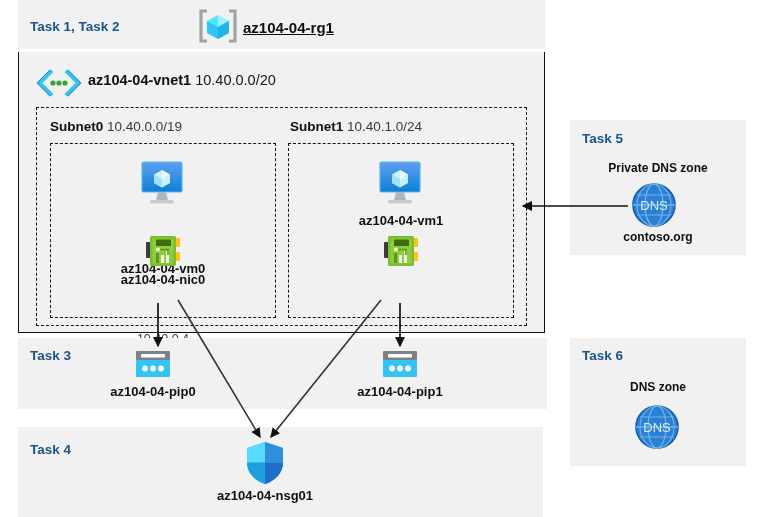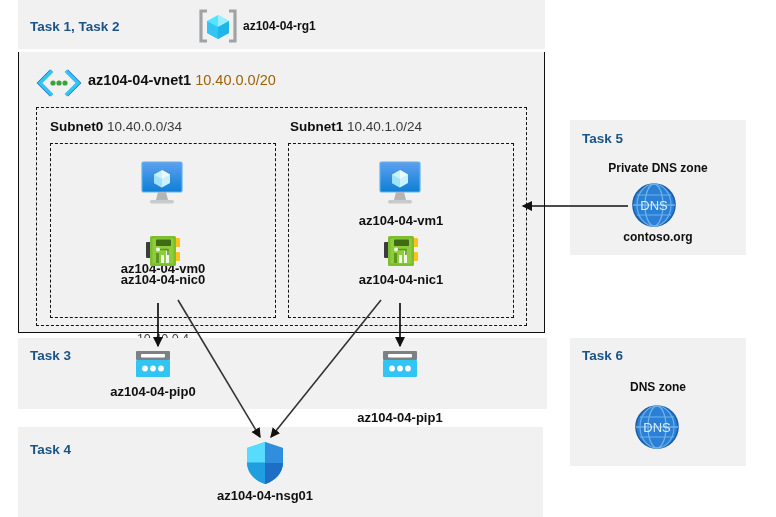--- a/index.html
+++ b/index.html
@@ -17,30 +17,30 @@
   .task-label {
     position: absolute;
     color: #1a5487;
     font-weight: bold;
     font-size: 13.5px;
     white-space: nowrap;
   }
 
   
   #rg-panel  { left: 18px; top: 0px;  width: 527px; height: 49px; }
-  #rg-name   { position: absolute; left: 243px; top: 19px; font-size: 12px; font-weight: bold; color: #0f0f0f; white-space: nowrap; }
+  #rg-name   { position: absolute; left: 243px; top: 19px; font-size: 15px; font-weight: bold; color: #0f0f0f; white-space: nowrap; text-decoration: underline; }
 
   
   #vnet-box {
     position: absolute; left: 18px; top: 52px; width: 527px; height: 281px;
     background: #f1f1f1; border: 1.6px solid #0f0f0f; border-top: none;
   }
   #vnet-title { position: absolute; left: 88px; top: 72px; font-size: 14.5px; white-space: nowrap; }
   #vnet-title b { color: #0f0f0f; }
-  #vnet-title span { color: #a16207; font-weight: normal; }
+  #vnet-title span { color: #0f172a; font-weight: normal; }
 
   
   .dash-outer {
     position: absolute; border: 1.6px dashed #111; background: transparent;
   }
   .dash-inner {
     position: absolute; border: 1.6px dashed #111; background: transparent;
   }
   .subnet-title { position: absolute; font-size: 13.5px; white-space: nowrap; }
   .subnet-title b { color: #0f0f0f; }
@@ -97,21 +97,21 @@
       <circle cx="29" cy="13" r="2.6" fill="#3aa33a"></circle>
     </svg>
   </div>
   <div id="vnet-title">
     <b>az104-04-vnet1</b><span> </span><span>10.40.0.0/20</span>
   </div>
 
   <div class="dash-outer" style="left:36px; top:107px; width:491px; height:219px;"></div>
 
   <div class="subnet-title" style="left:50px; top:119px;">
-    <b>Subnet0</b><span> </span><span>10.40.0.0/34</span>
+    <b>Subnet0</b><span> </span><span>10.40.0.0/19</span>
   </div>
   <div class="dash-inner" style="left:50px; top:143px; width:226px; height:175px;"></div>
 
   <div class="icon" style="left:134px; top:158px;">
     <svg width="56" height="48" viewBox="0 0 56 48">
       <defs>
         <linearGradient id="vmg0" x1="0" y1="0" x2="0" y2="1">
           <stop offset="0" stop-color="#5ea0ef"></stop>
             <stop offset="1" stop-color="#0d7fd6"></stop>
         </linearGradient>
@@ -175,21 +175,20 @@
       <rect x="6" y="2" width="26" height="30" rx="1.6" fill="#7bbf2e"></rect>
       <rect x="8.5" y="4.5" width="21" height="25" rx="1" fill="#8dcc3a"></rect>
       <rect x="12" y="5.5" width="15" height="6.5" rx="0.8" fill="#3f6b12"></rect>
       <rect x="12" y="19" width="3" height="10" fill="#5f9620"></rect>
       <rect x="17" y="21" width="3" height="8" fill="#f2f6ea"></rect>
       <rect x="22" y="17" width="3" height="12" fill="#f2f6ea"></rect>
       <circle cx="14" cy="15.5" r="2" fill="#f2f6ea"></circle>
       <path d="M16 15.5 H24 V21" fill="none" stroke="#5f9620" stroke-width="1.6"></path>
     </svg>
   </div>
-  <div class="node-name" style="left:321px; top:272px; width:160px;">az104-04-nic1</div>
 
   <div class="panel" id="task3-panel" style="left:18px; top:338px; width:529px; height:71px;"></div>
   <div class="task-label" style="left:30px; top:348px;">Task 3</div>
 
   <div class="icon" style="left:133px; top:348px;">
     <svg width="40" height="32" viewBox="0 0 40 32">
       <rect x="3" y="3" width="34" height="9" rx="1" fill="#7d8184"></rect>
       <rect x="8" y="6" width="24" height="3.4" rx="1" fill="#ffffff"></rect>
       <rect x="3" y="12" width="34" height="17" rx="1" fill="#32c5f4"></rect>
       <circle cx="12" cy="20.5" r="2.9" fill="#ffffff"></circle>
@@ -202,21 +201,21 @@
   <div class="icon" style="left:380px; top:348px;">
     <svg width="40" height="32" viewBox="0 0 40 32">
       <rect x="3" y="3" width="34" height="9" rx="1" fill="#7d8184"></rect>
       <rect x="8" y="6" width="24" height="3.4" rx="1" fill="#ffffff"></rect>
       <rect x="3" y="12" width="34" height="17" rx="1" fill="#32c5f4"></rect>
       <circle cx="12" cy="20.5" r="2.9" fill="#ffffff"></circle>
       <circle cx="20" cy="20.5" r="2.9" fill="#ffffff"></circle>
       <circle cx="28" cy="20.5" r="2.9" fill="#ffffff"></circle>
     </svg>
   </div>
-  <div class="node-name" style="left:320px; top:384px; width:160px;margin-top:26px;">az104-04-pip1</div>
+  <div class="node-name" style="left:320px; top:384px; width:160px;">az104-04-pip1</div>
 
   <div class="panel" id="task4-panel" style="left:18px; top:427px; width:525px; height:90px;"></div>
   <div class="task-label" style="left:30px; top:442px;">Task 4</div>
 
   <div class="icon" style="left:244px; top:440px;">
     <svg width="42" height="46" viewBox="0 0 42 46">
       <path d="M21 2 L39 8 L39 22 C39 33 31 41 21 44 C11 41 3 33 3 22 L3 8 Z" fill="#32bdf3"></path>
       <path d="M21 2 L39 8 L39 22 C39 33 31 41 21 44 Z" fill="#2f8fdc"></path>
       <path d="M21 23 L39 23 L39 22 C39 33 31 41 21 44 Z" fill="#1c6fc4"></path>
       <path d="M3 23 L21 23 L21 44 C11 41 3 33 3 22 Z" fill="#1f9ee0"></path>

